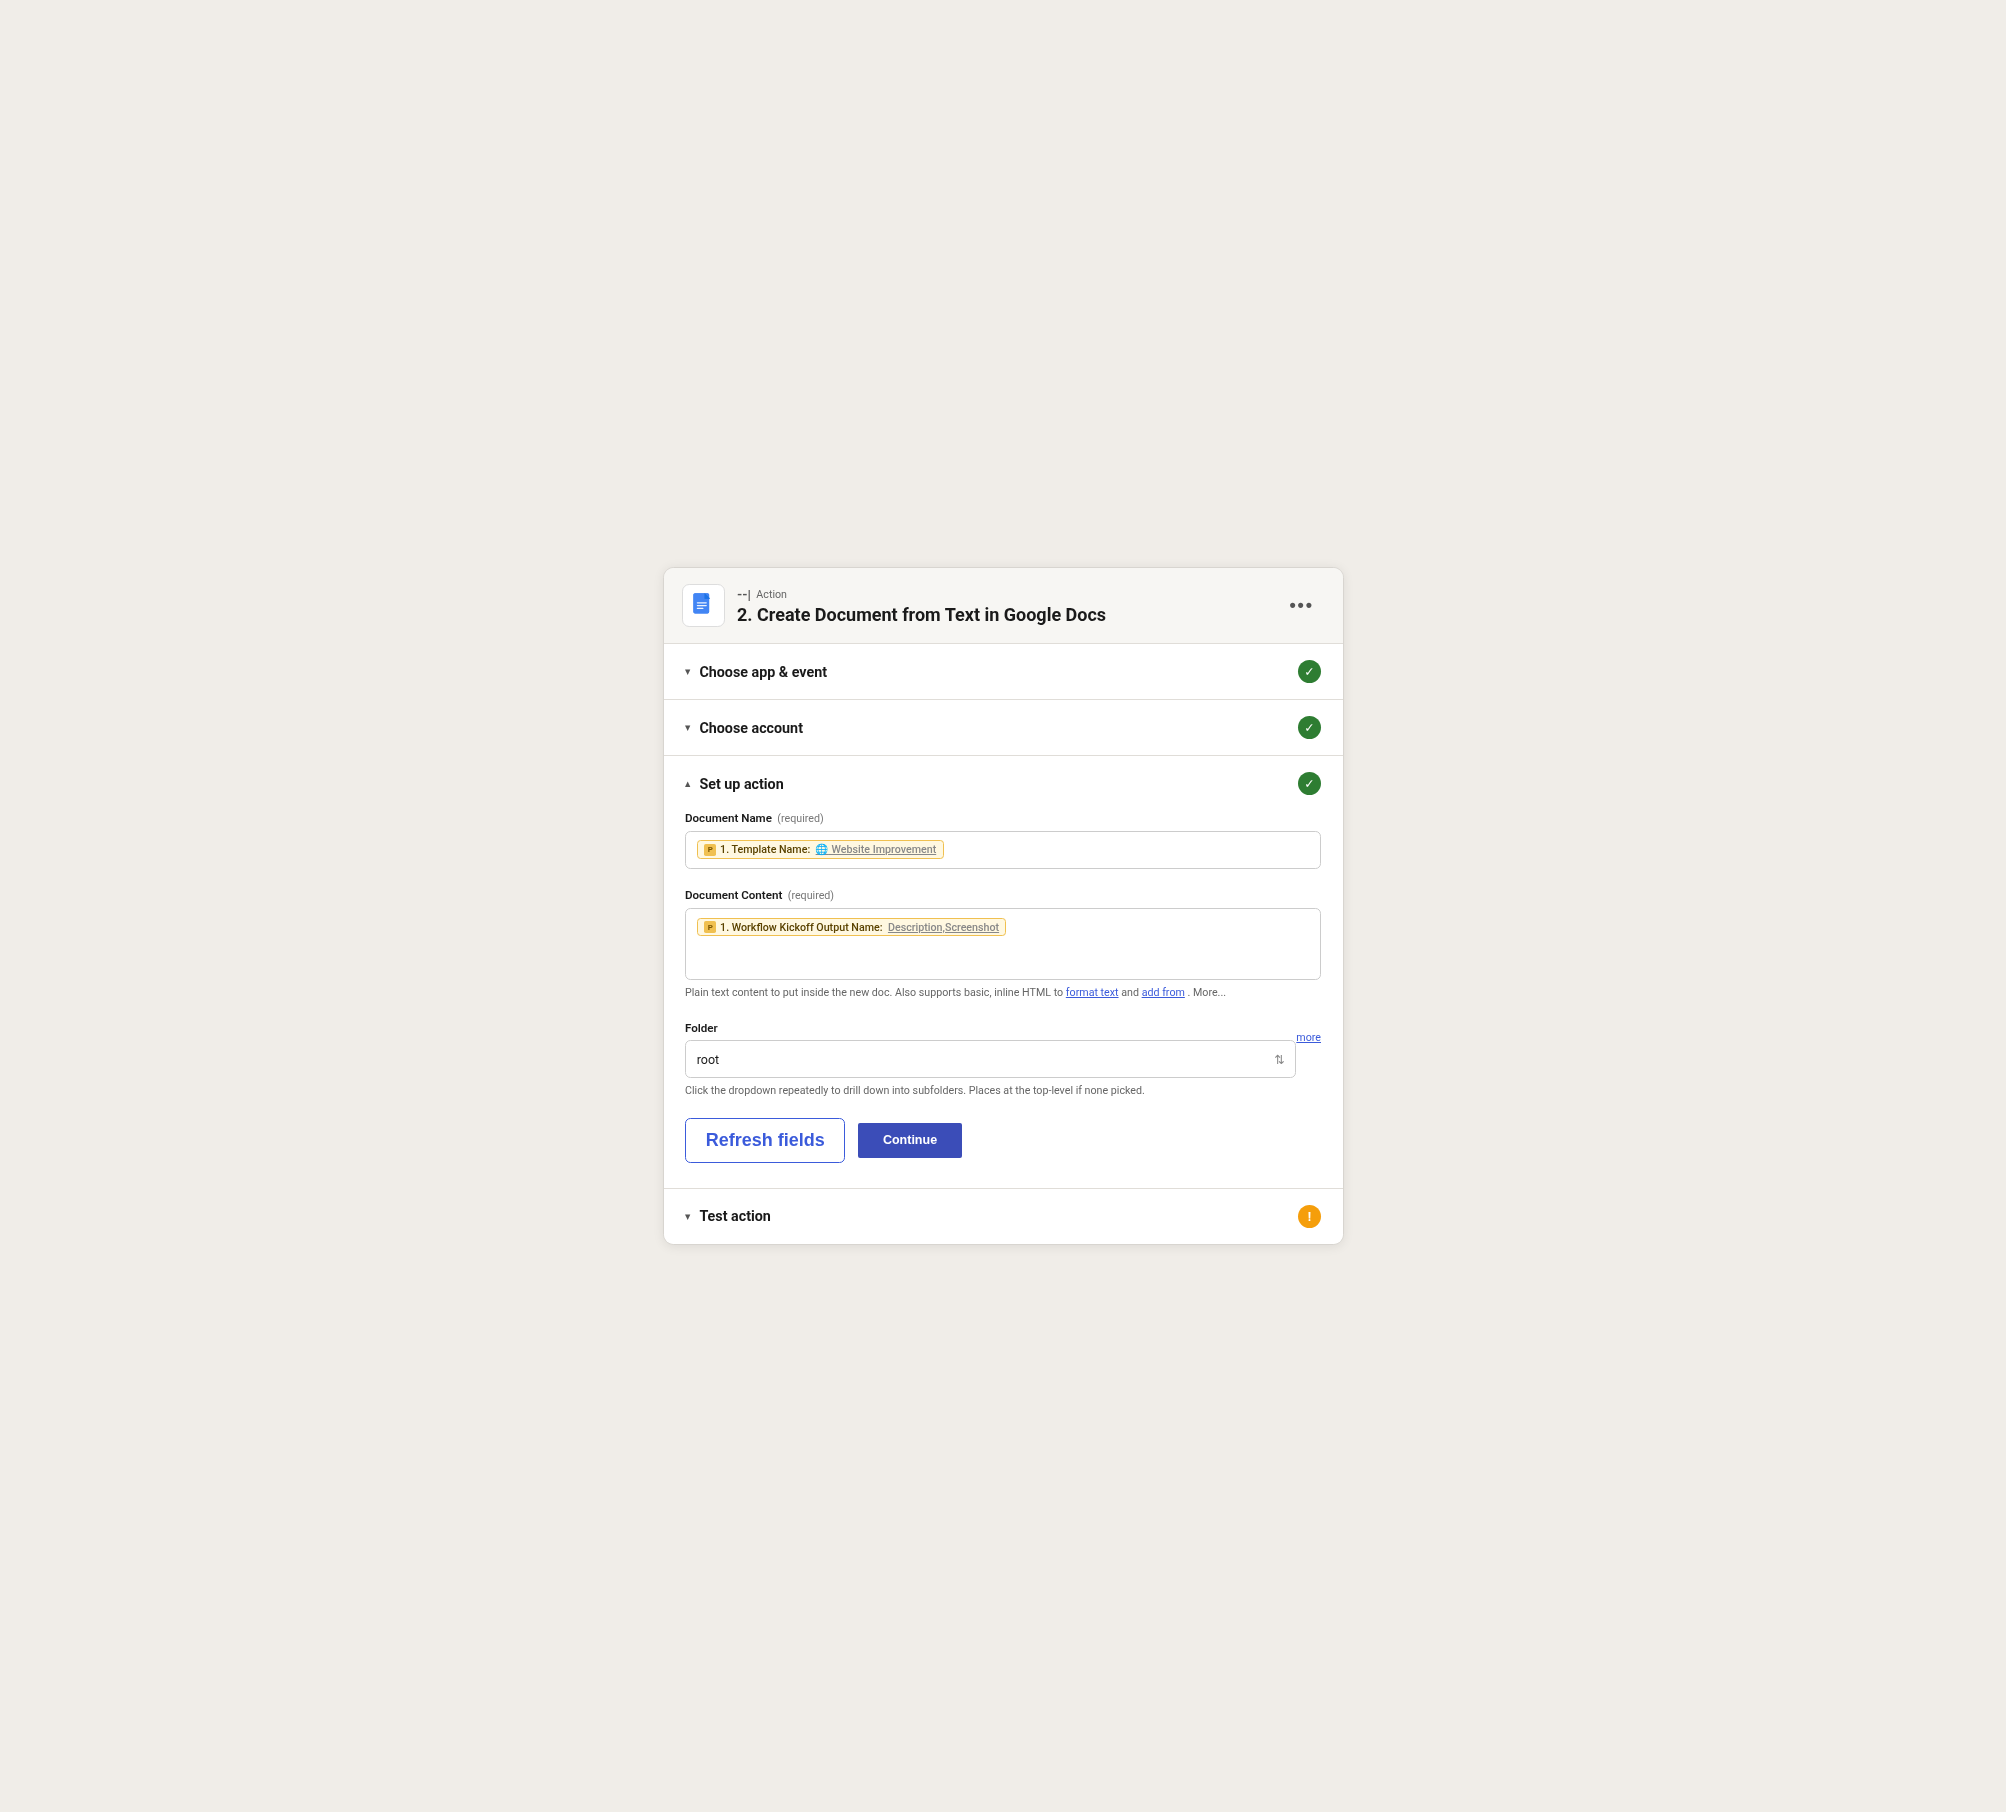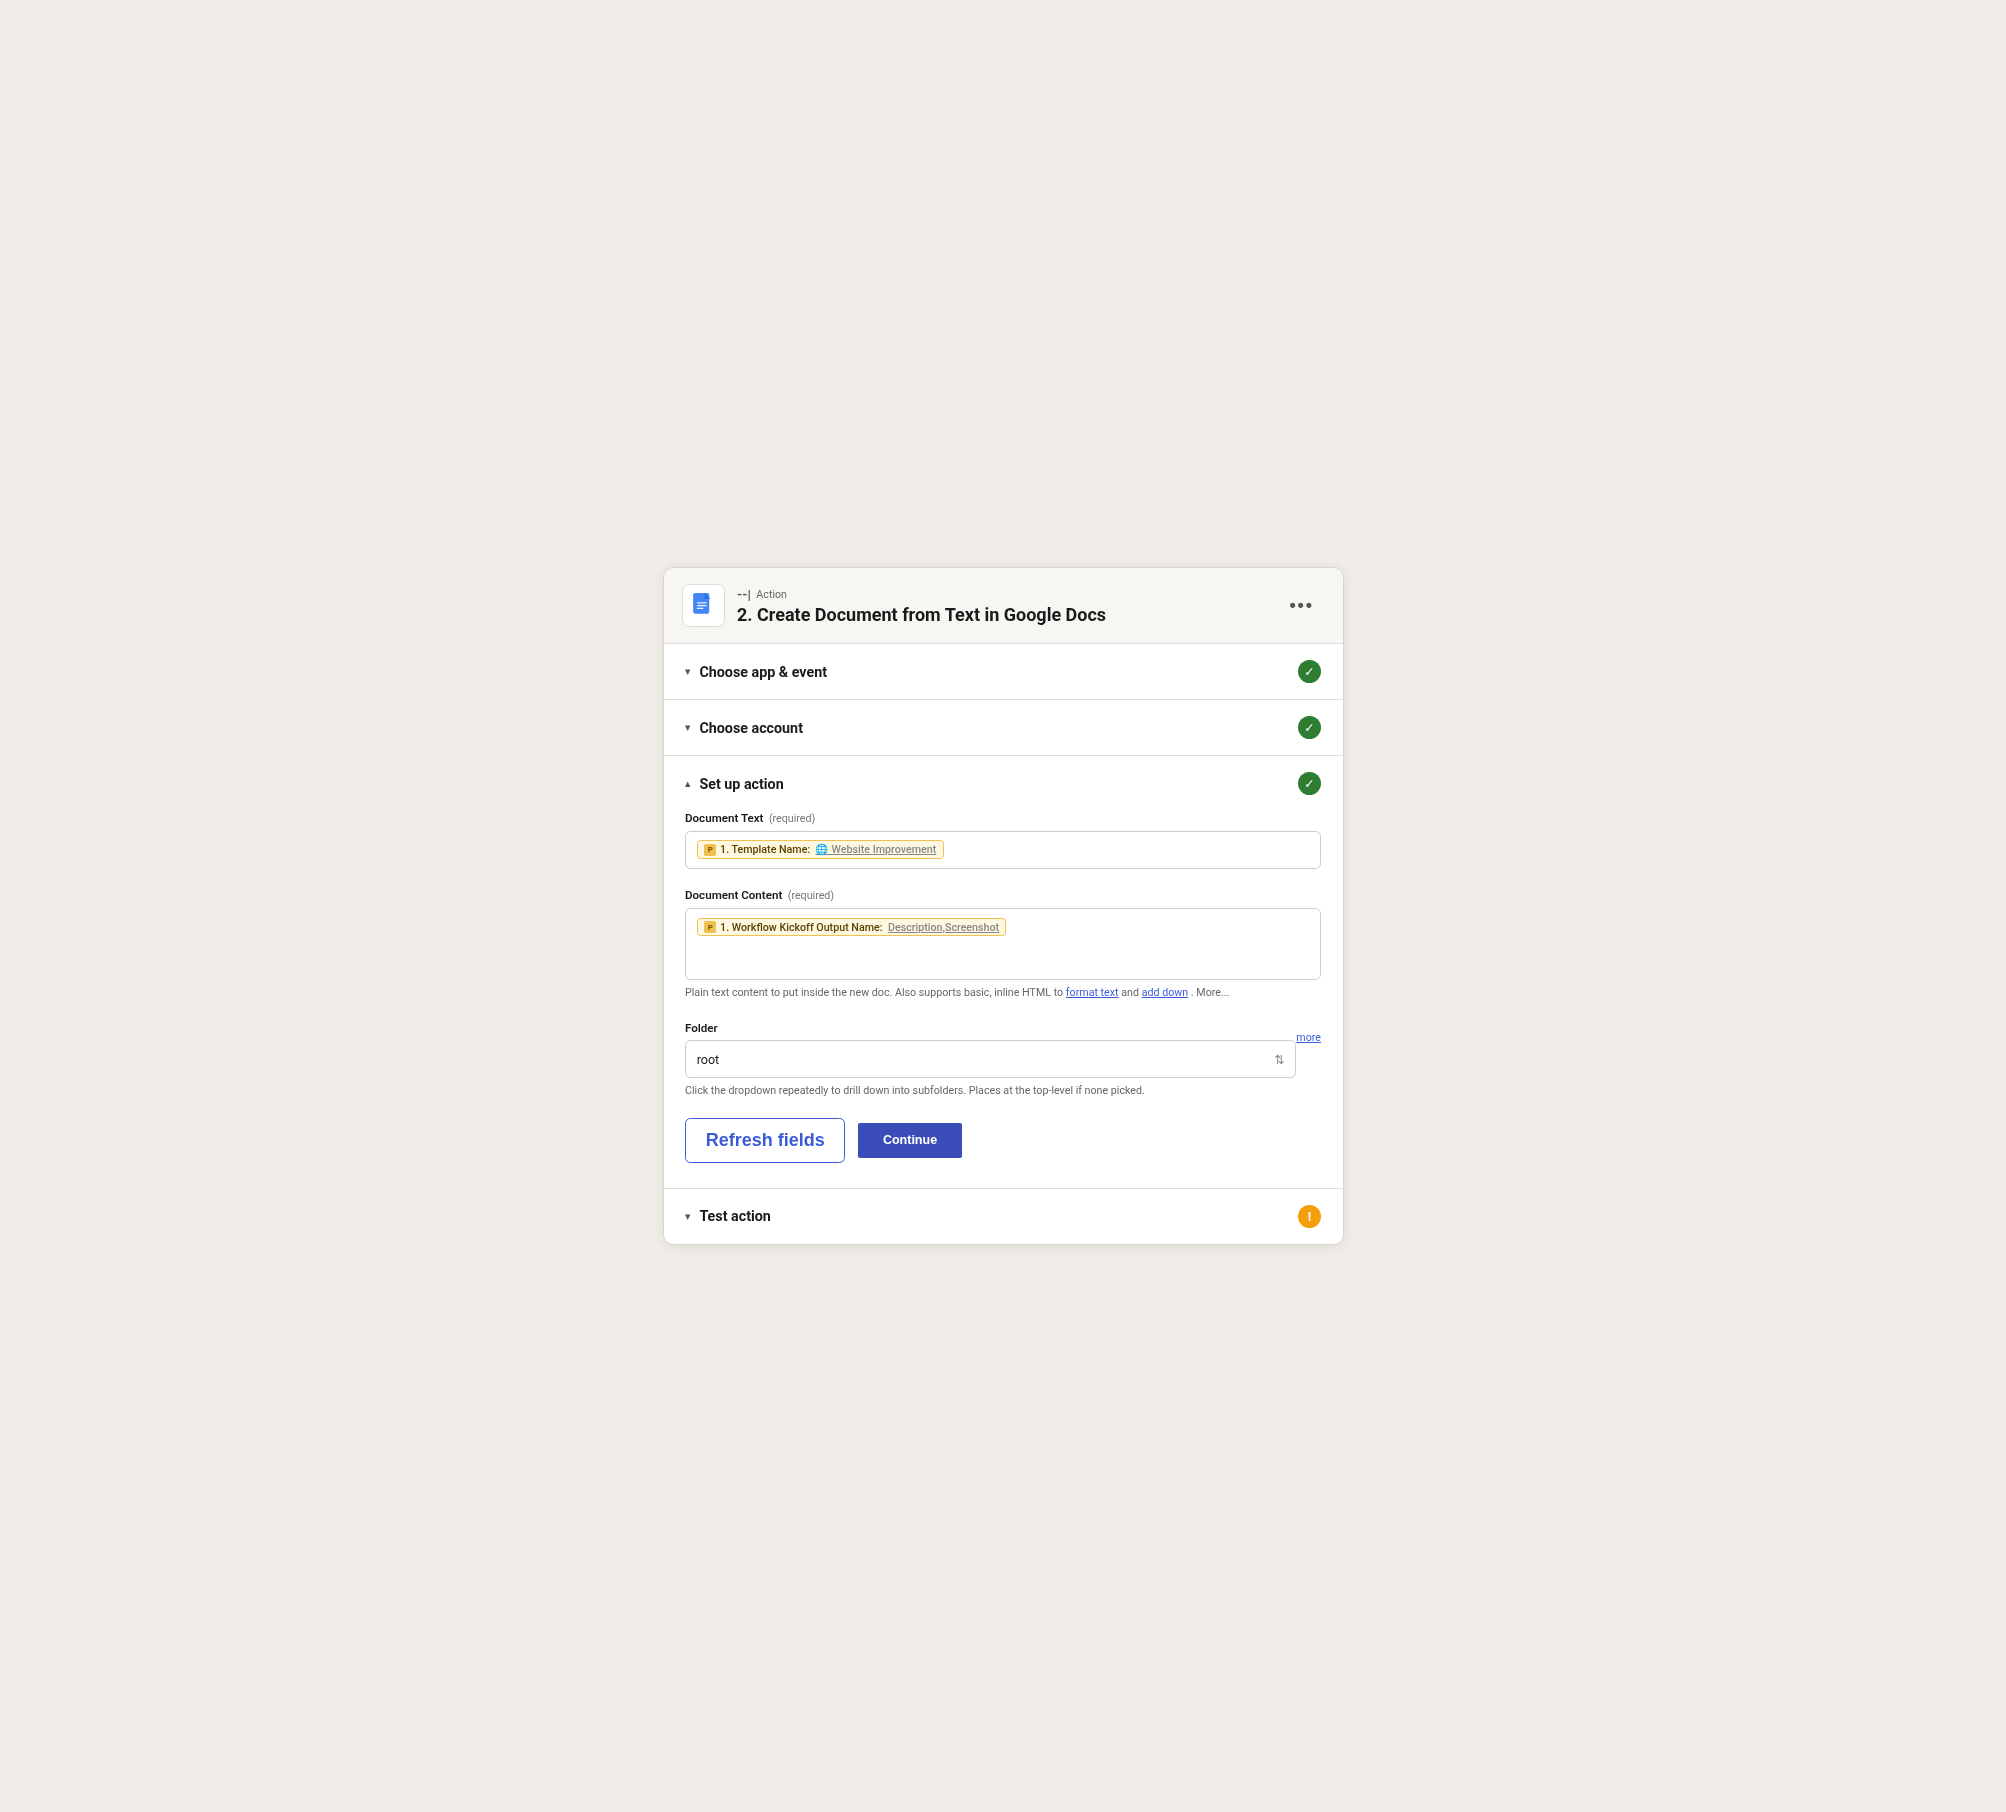--- a/index.html
+++ b/index.html
@@ -342,21 +342,21 @@
         <span class="chevron">▴</span>
         <span class="section-title">Set up action</span>
       </div>
       <div class="check-icon">✓</div>
     </div>
 
     <div class="section-body">
 
       <div class="field-group">
         <div class="field-label">
-          <span>Document Text</span>
+          <span>Document Name</span>
           <span class="required">(required)</span>
         </div>
         <div class="tag-input-box">
           <span class="tag">
             <span class="tag-icon">P</span>
             <span>1. Template Name:</span>
             <span class="tag-text">
               <span>🌐</span>
               Website Improvement
             </span>
@@ -373,21 +373,21 @@
           <span class="tag">
             <span class="tag-icon">P</span>
             <span>1. Workflow Kickoff Output Name:</span>
             <span class="tag-text">Description,Screenshot</span>
           </span>
         </div>
         <div class="help-text">
           <span>Plain text content to put inside the new doc. Also supports basic, inline HTML to</span>
           <a href="#">format text</a>
           <span> and </span>
-          <a href="#">add down</a>
+          <a href="#">add from</a>
           <span>. More...</span>
           <a href="#" style="float:right;margin-top:45px;">more</a>
         </div>
       </div>
 
       <div class="field-group">
         <div class="field-label">Folder</div>
         <div class="select-box">
           <span class="select-value">root</span>
           <span class="select-arrows">⇅</span>

